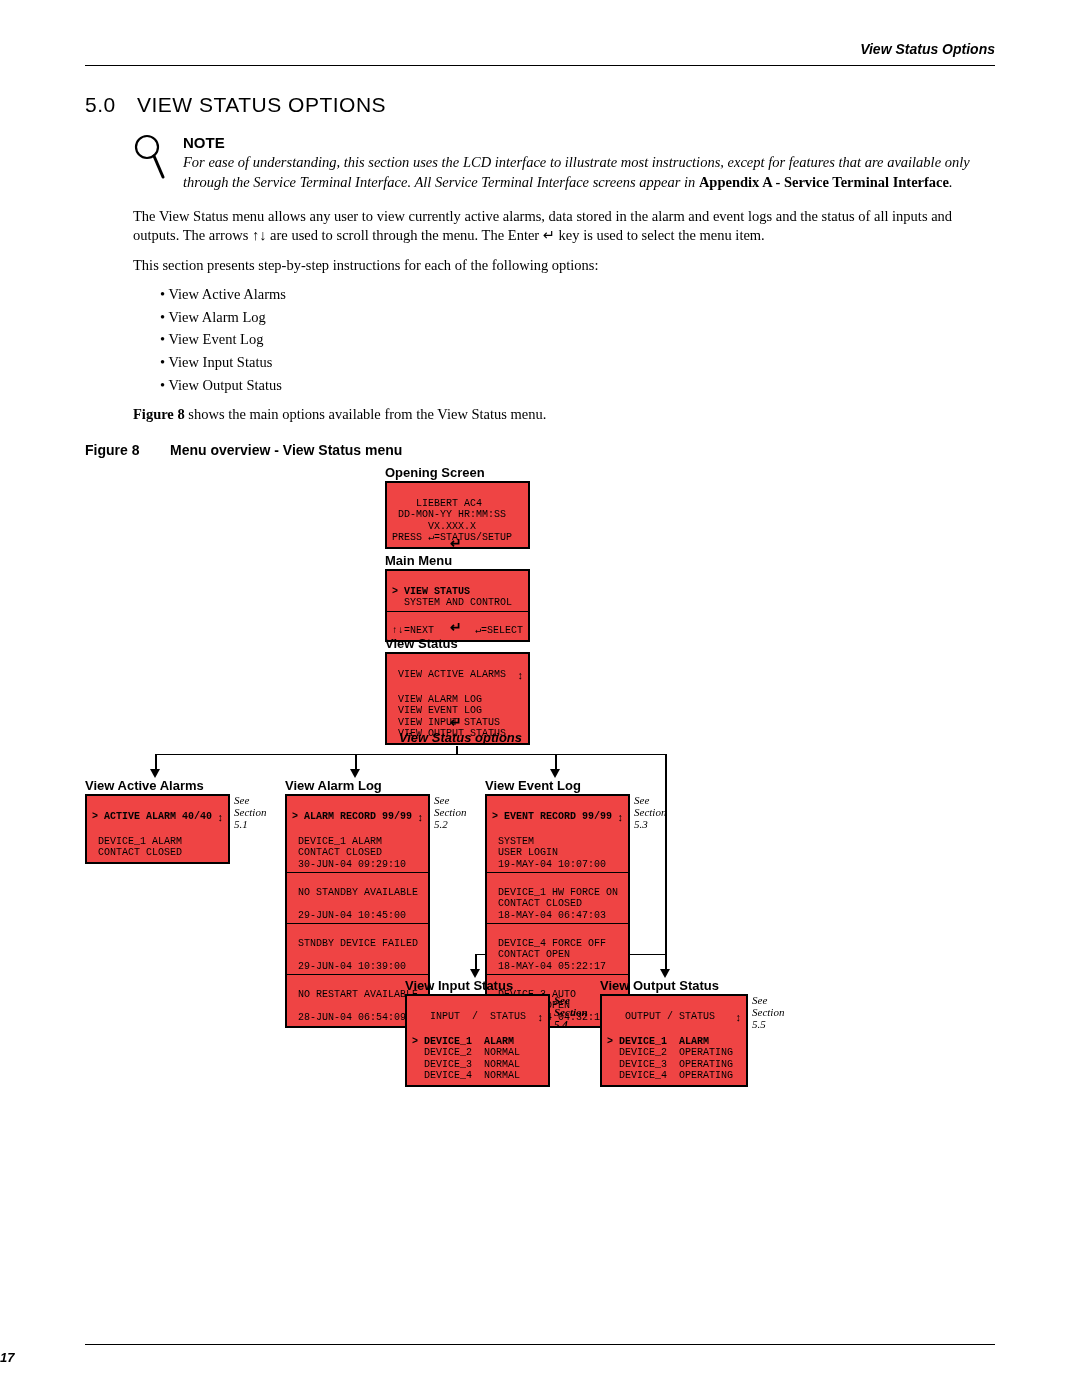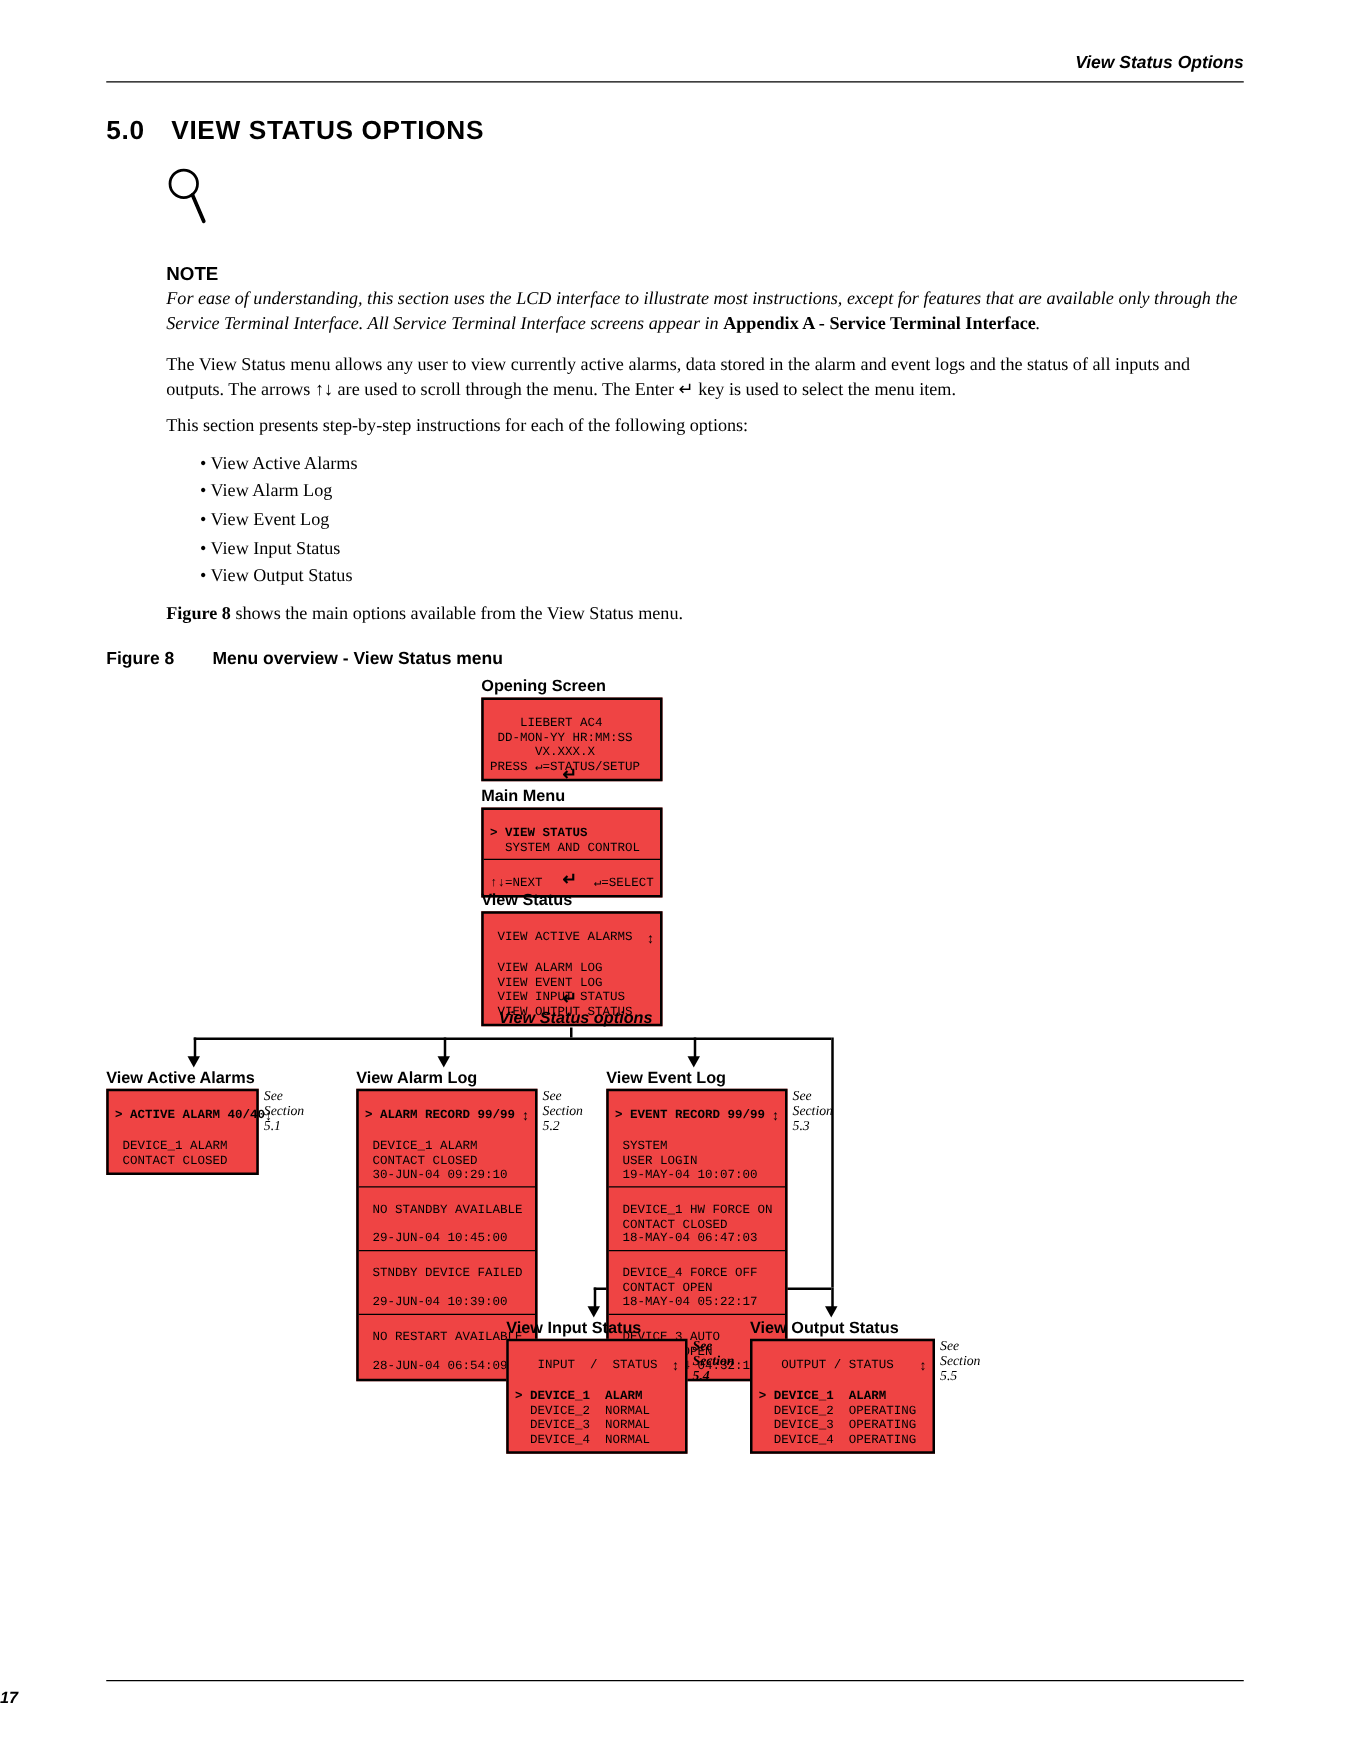--- a/index.html
+++ b/index.html
@@ -24,32 +24,31 @@
     font-family: Arial, Helvetica, sans-serif;
     font-weight: bold;
     font-style: italic;
     font-size: 14px;
     border-bottom: 1.5px solid #000;
     padding-bottom: 6px;
     margin-bottom: 25px;
   }
   .section-title {
     font-family: Arial, Helvetica, sans-serif;
-    font-weight: bold;
+    font-weight: normal;
     font-size: 21px;
     letter-spacing: 0.5px;
   }
   .section-title .num { display: inline-block; width: 52px; }
   .section-title .caps { font-variant: small-caps; }
   .note-block {
     display: flex;
     gap: 18px;
     margin: 14px 0 14px 48px;
     align-items: flex-start;
-    flex-direction: column;
   }
   .note-icon svg { width: 32px; height: 52px; }
   .note-heading {
     font-family: Arial, Helvetica, sans-serif;
     font-weight: bold;
     font-size: 15px;
   }
   .note-body { font-style: italic; }
   .note-body .boldroman { font-style: normal; font-weight: bold; }
   .body-p { margin: 10px 0 10px 48px; }
@@ -216,21 +215,21 @@
     <div class="vline" style="left:580px; top:290px; height:200px;"></div>
     <div class="hline" style="left:390px; top:490px; width:190px;"></div>
     <div class="vline" style="left:390px; top:490px; height:16px;"></div>
     <div class="arrow-head" style="left:385px; top:505px;"></div>
     <div class="vline" style="left:580px; top:490px; height:16px;"></div>
     <div class="arrow-head" style="left:575px; top:505px;"></div>
 
     <div style="position:absolute; left:0px; top:313px;">
       <div class="panel-title">View Active Alarms</div>
       <div style="display:flex; gap:4px;">
-        <div class="lcd" style="width:122px;">
+        <div class="lcd" style="width:145px;">
 <div class="row"><span class="bold">&gt; ACTIVE ALARM 40/40</span><span class="updown"></span></div>
 <span> DEVICE_1 ALARM</span>
 <span> CONTACT CLOSED</span></div>
         <div class="see-note" style="width:40px;">See Section 5.1</div>
       </div>
     </div>
 
     <div style="position:absolute; left:200px; top:313px;">
       <div class="panel-title">View Alarm Log</div>
       <div style="display:flex; gap:4px;">

